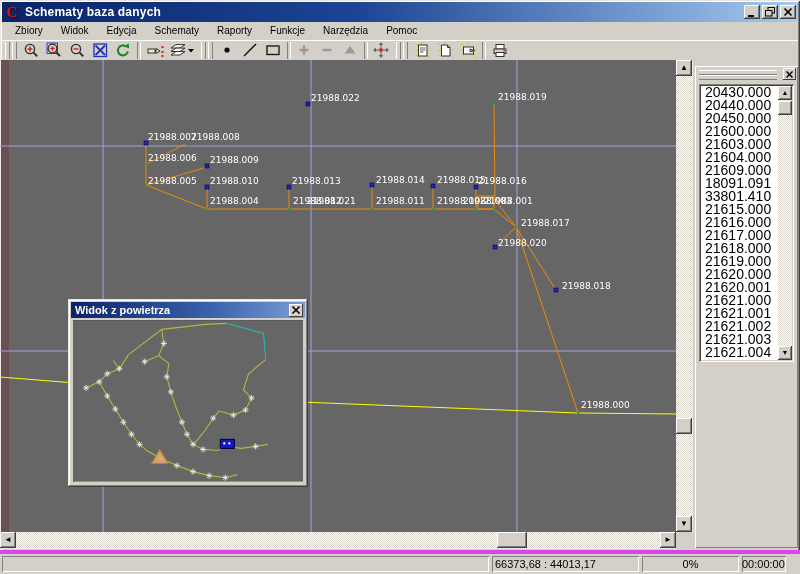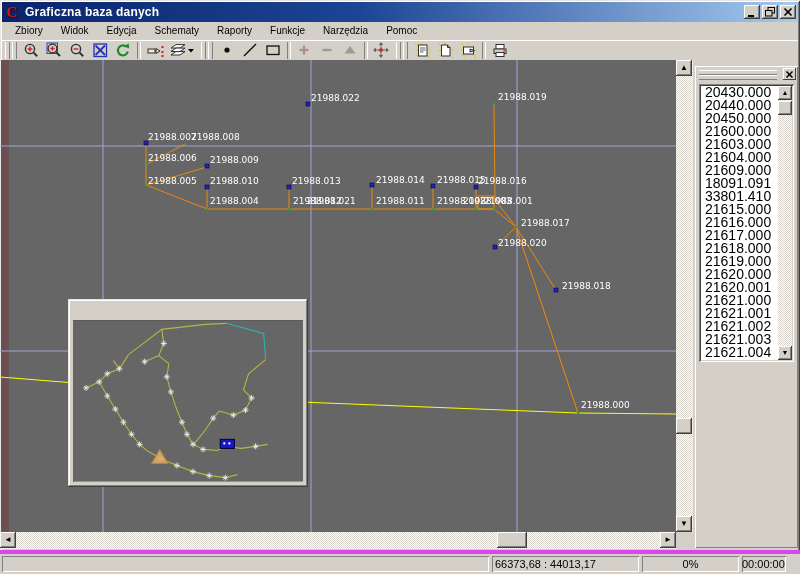--- a/index.html
+++ b/index.html
@@ -66,21 +66,21 @@
     box-shadow:inset -1px -1px #404040, inset 1px 1px #fff;}
   #aerial-content{position:absolute;left:5px;top:21px;width:230px;height:162px;background:#666;
     box-shadow:inset 1px 1px #404040, inset -1px -1px #fff;}
   svg{display:block}
 </style>
 </head>
 <body>
 
 <div id="titlebar">
   <span id="app-logo">C</span>
-  <span id="win-title">Graficzna baza danych</span>
+  <span id="win-title">Schematy baza danych</span>
   <span id="caption-buttons">
     <span class="cap-btn">
       <svg width="12" height="12">
           <rect x="2" y="9" width="6" height="2" fill="#000"></rect>
         </svg>
     </span>
     <span class="cap-btn">
       <svg width="12" height="12">
         <rect x="4" y="1.5" width="6.5" height="5.5" fill="#d4d0c8" stroke="#000"></rect>
         <rect x="1.5" y="4.5" width="6.5" height="5.5" fill="#d4d0c8" stroke="#000"></rect>
@@ -407,20 +407,29 @@
       </div>
     <div id="list-scroll" class="sb-track">
       <span class="sb-btn" style="left:0;top:0;width:14px;height:14px;line-height:14px;font-size:7px">▲</span>
       <span class="sb-thumb" style="left:0;top:15px;width:14px;height:14px"></span>
       <span class="sb-btn" style="left:0;bottom:0;width:14px;height:14px;line-height:14px;font-size:7px">▼</span>
     </div>
   </div>
 </div>
 
 <div id="aerial">
+  <div id="aerial-titlebar">
+    <span id="aerial-title">Widok z powietrza</span>
+    <span id="aerial-close">
+      <svg width="10" height="10">
+        <line x1="1.5" y1="1.5" x2="8.5" y2="8.5" stroke="#000" stroke-width="1.6"></line>
+        <line x1="8.5" y1="1.5" x2="1.5" y2="8.5" stroke="#000" stroke-width="1.6"></line>
+      </svg>
+    </span>
+  </div>
   <div id="aerial-content">
     <svg id="aerial-svg" width="230" height="162" viewBox="0 0 228 160">
         <rect x="0" y="0" width="228" height="160" fill="#666666"></rect>
         <polyline points="55,34 88,9 131,4 152,3" fill="none" stroke="#b6b544" stroke-width="1.1"></polyline>
         <polyline points="191,39 174,53 169,69 177,77 171,89 159,94" fill="none" stroke="#b6b544" stroke-width="1.1"></polyline>
         <polyline points="88,9 90,23 85,35 71,41" fill="none" stroke="#b6b544" stroke-width="1.1"></polyline>
         <polyline points="85,35 95,43 93,56" fill="none" stroke="#b6b544" stroke-width="1.1"></polyline>
         <polyline points="55,34 46,48 34,53 26,61 13,67" fill="none" stroke="#b6b544" stroke-width="1.1"></polyline>
         <polyline points="26,61 34,75 42,88 50,101 58,113 66,123 73,129" fill="none" stroke="#b6b544" stroke-width="1.1"></polyline>
         <polyline points="73,129 87,137 103,144 119,150 135,154 151,156 163,153" fill="none" stroke="#b6b544" stroke-width="1.1"></polyline>

